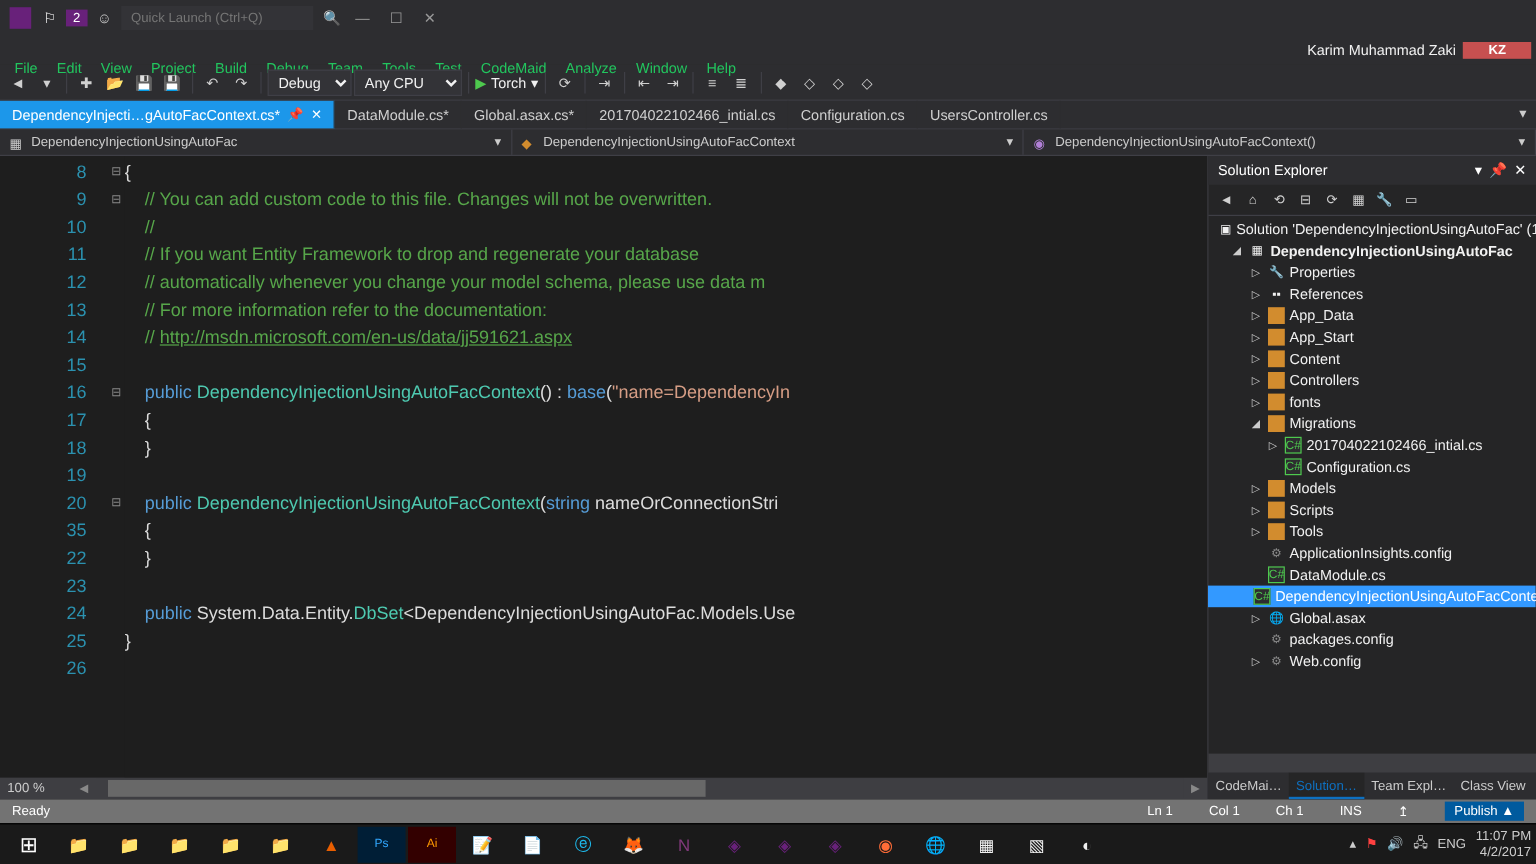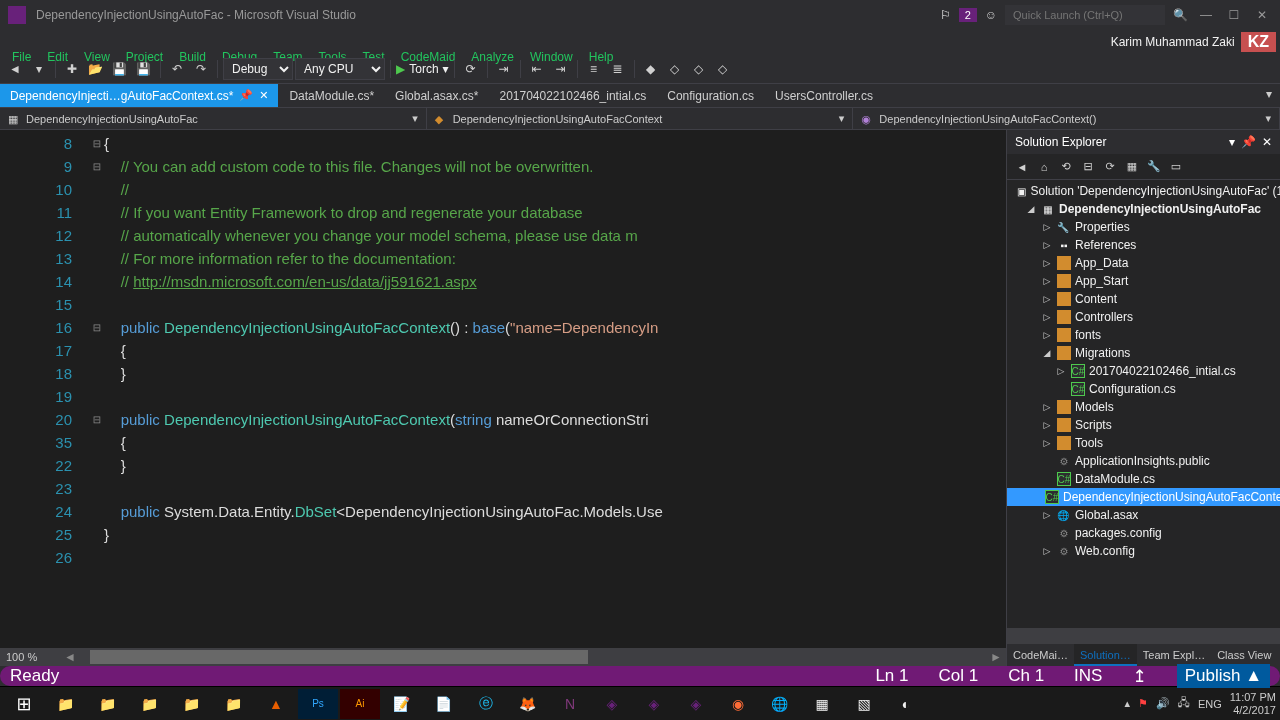--- a/index.html
+++ b/index.html
@@ -12,21 +12,21 @@
 .titlebar .right { display: flex; align-items: center; gap: 8px; }
 .titlebar .badge { background: #68217a; color: #fff; padding: 1px 6px; font-size: 11px; }
 .titlebar .search { background: #333337; color: #999; padding: 2px 8px; width: 160px; height: 20px; font-size: 11px; border: none; }
 .titlebar .winbtn { width: 20px; height: 20px; display: flex; align-items: center; justify-content: center; color: #999; }
 
 
 .menubar { height: 24px; background: #2d2d30; display: flex; align-items: center; padding: 0 4px; }
 .menubar .menu { padding: 3px 8px; color: #22c55e; font-size: 12px; margin-top: 29px; }
 .menubar .spacer { flex: 1; }
 .menubar .user { color: #f1f1f1; font-size: 12px; margin-right: 6px; }
-.menubar .userbadge { background: #c75050; color: #fff; padding: 1px 7px; font-size: 16px; font-weight: bold; }
+.menubar .userbadge { background: #c75050; color: #fff; padding: 1px 21px; font-size: 11px; font-weight: bold; }
 
 
 .toolbar { height: 30px; background: #2d2d30; display: flex; align-items: center; padding: 0 4px; gap: 2px; border-bottom: 1px solid #3f3f46; }
 .toolbar .btn { width: 22px; height: 22px; display:flex; align-items:center; justify-content:center; color:#d0d0d0; font-size:12px; }
 .toolbar .sep { width: 1px; height: 18px; background: #3f3f46; margin: 0 3px; }
 .toolbar select { background: #333337; color: #f1f1f1; border: 1px solid #3f3f46; height: 22px; font-size: 12px; padding: 0 4px; }
 .toolbar .run { display:flex; align-items:center; gap:4px; color:#f1f1f1; }
 .toolbar .play { color:#4ec94e; }
 
 
@@ -76,37 +76,36 @@
 .tree .ico { width:14px; height:14px; display:inline-flex; align-items:center; justify-content:center; font-size:10px; }
 .ico-folder { background:#d28c2e; width:14px; height:11px; }
 .ico-cs { color:#4ec94e; background:#2d2d30; border:1px solid #4ec94e; font-size:8px; width:14px; height:12px; }
 .ico-cfg { color:#888; }
 .side-hscroll { height:16px; background:#3e3e42; }
 .side-tabs { height:22px; display:flex; background:#2d2d30; }
 .side-tabs .stab { padding:5px 6px; font-size:11px; color:#ccc; }
 .side-tabs .stab.active { color:#0e70c0; border-bottom:2px solid #0e70c0; background:#252526; }
 
 
-.status { height:20px; background:#701a75; color:#fff; display:flex; align-items:center; padding:0 10px; font-size:17px; gap:30px;border-radius:10px; }
+.status { height:20px; background:#737373; color:#fff; display:flex; align-items:center; padding:0 10px; font-size:11px; gap:30px; }
 .status .sp { flex:1; }
 .status .pub { background:#005a9e; padding:2px 8px; }
 
 
 .taskbar { height:34px; background:#1a1a1a; display:flex; align-items:center; padding:0 4px; gap:2px; border-top:1px solid #000; }
 .taskbar .tbicon { width:40px; height:30px; display:flex; align-items:center; justify-content:center; font-size:14px; }
 .taskbar .tsp { flex:1; }
 .taskbar .tray { display:flex; align-items:center; gap:8px; color:#ccc; font-size:11px; }
 .taskbar .clock { text-align:right; line-height:1.1; }
 </style>
 </head>
 <body>
 
 <div class="titlebar">
   <span class="logo"></span>
-  <span class="title">DependencyInjectionUsingAutoFac - Microsoft Visual Studio</span>
   <div class="right">
     <span style="color:#fff">⚐</span>
     <span class="badge">2</span>
     <span style="color:#ccc">☺</span>
     <input class="search" placeholder="Quick Launch (Ctrl+Q)" style="">
     <span style="color:#ccc">🔍</span>
     <span class="winbtn">—</span>
     <span class="winbtn">☐</span>
     <span class="winbtn">✕</span>
   </div>
@@ -357,21 +356,21 @@
           <span>Scripts</span>
         </div>
         <div class="node" style="padding-left: 34px;">
           <span class="exp">▷</span>
           <span class="ico ico-folder"></span>
           <span>Tools</span>
         </div>
         <div class="node" style="padding-left: 34px;">
           <span class="exp"></span>
           <span class="ico ico-cfg">⚙</span>
-          <span>ApplicationInsights.public</span>
+          <span>ApplicationInsights.config</span>
         </div>
         <div class="node" style="padding-left: 34px;">
           <span class="exp"></span>
           <span class="ico ico-cs">C#</span>
           <span>DataModule.cs</span>
         </div>
         <div class="node sel" style="padding-left: 34px;">
           <span class="exp"></span>
           <span class="ico ico-cs">C#</span>
           <span>DependencyInjectionUsingAutoFacContext.cs</span>

